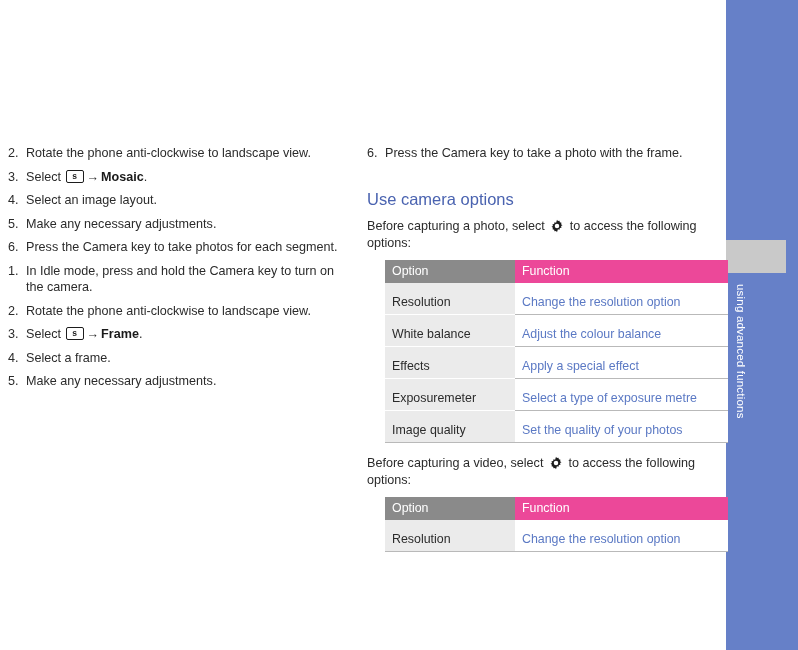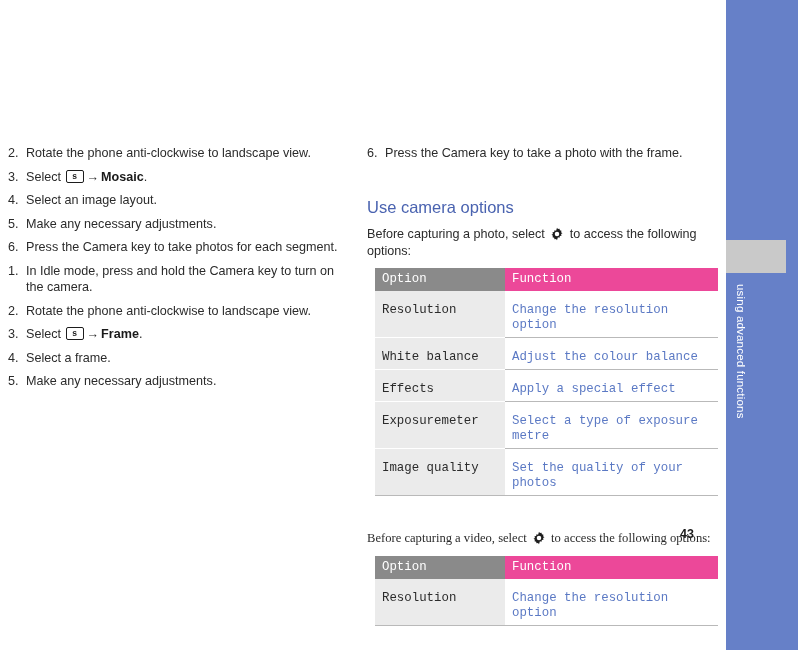--- a/index.html
+++ b/index.html
@@ -81,21 +81,21 @@
   .col-right { left: 367px; }
 
   
   .section-heading {
     color: #4a63b0;
     font-size: 16.5px;
     font-weight: normal;
     line-height: 1.2;
     margin: 20px 0 9px 0;
   }
-  .col-right .section-heading { margin: 36px 0 9px 0; }
+  .col-right .section-heading { margin: 28px 0 9px 0; }
 
   
   .steps {
     list-style: none;
     margin: 0;
     padding: 0;
   }
   .step {
     position: relative;
     padding-left: 18px;
@@ -156,23 +156,22 @@
     height: 14px;
     margin: 0 2px;
   }
   .icon-gear svg { display: block; }
   .bold { font-weight: bold; color: #1a1a1a; }
 
   
   .opt-table {
     border-collapse: collapse;
     width: 343px;
-    margin: 9px 0 0 8px;
+    margin: 9px 0 0 18px;
     table-layout: fixed;
-    font-family: Liberation Mono, monospace;
   }
   .opt-table col.c-opt  { width: 130px; }
   .opt-table col.c-func { width: 213px; }
 
   .opt-table th {
     font-size: 12.4px;
     font-weight: normal;
     color: #ffffff;
     text-align: left;
     padding: 4px 8px 4px 7px;
@@ -318,21 +317,21 @@
           <td class="t-opt">Exposuremeter</td>
           <td class="t-func">Select a type of exposure metre</td>
         </tr>
         <tr>
           <td class="t-opt">Image quality</td>
           <td class="t-func">Set the quality of your photos</td>
         </tr>
       </tbody>
     </table>
 
-    <p class="para" style="margin-top:34px;font-family:Liberation Serif, serif;"><span>Before capturing a video, select </span><span class="icon-gear"><svg viewBox="0 0 16 16" width="14" height="14" aria-hidden="true">
+    <p class="para" style="margin-top:12px;"><span>Before capturing a video, select </span><span class="icon-gear"><svg viewBox="0 0 16 16" width="14" height="14" aria-hidden="true">
             <path fill="#1d1d1d" d="M8 0.8l1.05 1.6 1.85-0.5 0.35 1.9 1.9 0.35-0.5 1.85 1.6 1.05-1.6 1.05 0.5 1.85-1.9 0.35-0.35 1.9-1.85-0.5L8 15.2l-1.05-1.6-1.85 0.5-0.35-1.9-1.9-0.35 0.5-1.85L1.75 8.95l1.6-1.05-0.5-1.85 1.9-0.35 0.35-1.9 1.85 0.5z"></path>
             <circle cx="8" cy="8" r="2.6" fill="#ffffff"></circle>
           </svg></span><span> to access the following options:</span></p>
 
     <table class="opt-table">
       <colgroup>
           <col class="c-opt">
           <col class="c-func">
         </colgroup>
       <thead>

